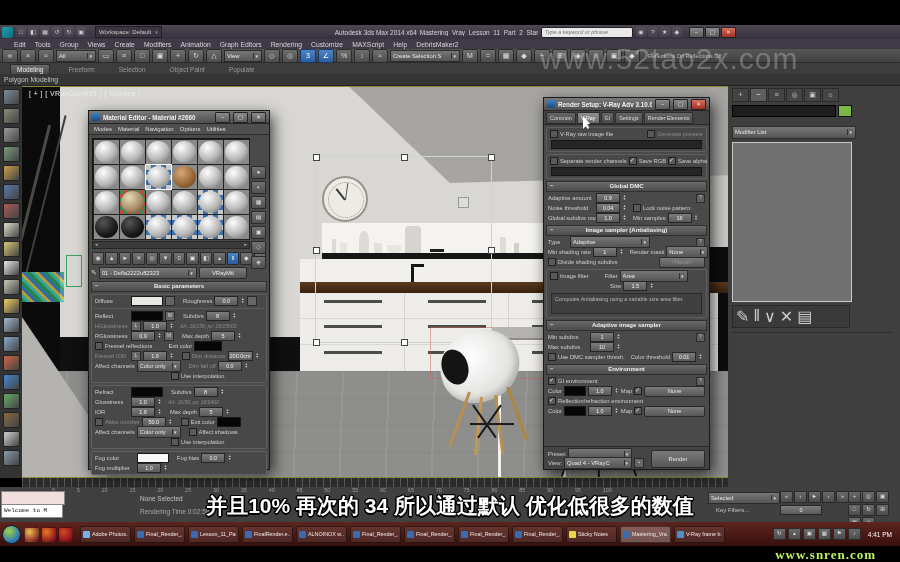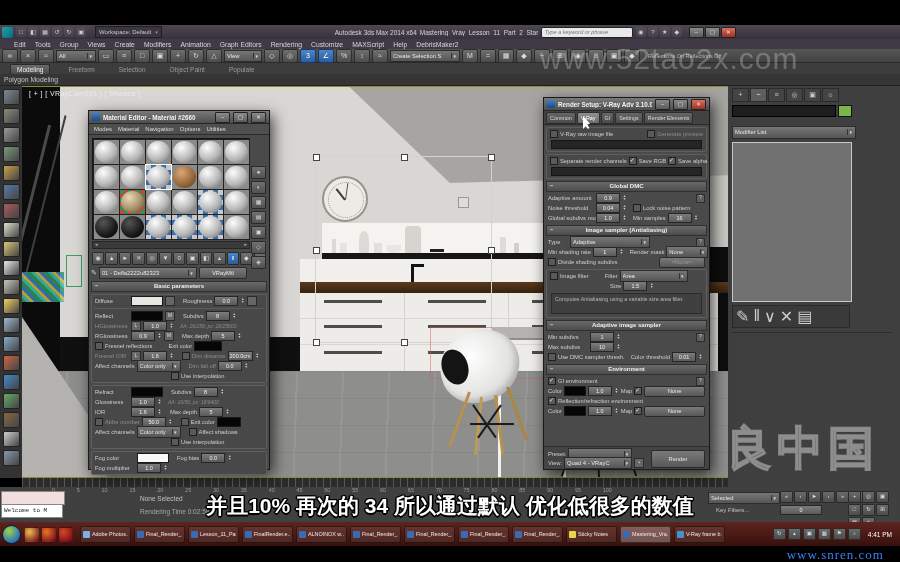--- a/index.html
+++ b/index.html
@@ -127,21 +127,21 @@
   .orb{width:17px;height:17px;border-radius:50%;background:radial-gradient(circle at 35% 30%,#9ed44a,#2a72b8 70%);border:1px solid #0c2030;flex:0 0 auto;}
   .qtb{width:13px;height:13px;border-radius:2px;flex:0 0 auto;border:1px solid rgba(0,0,0,.4);}
   .tbtn{width:51px;height:17px;background:rgba(255,255,255,.09);border:1px solid rgba(0,0,0,.5);border-radius:2px;
       display:flex;align-items:center;gap:2px;padding:0 2px;box-sizing:border-box;flex:0 0 auto;overflow:hidden;}
   .tbtn.on{background:rgba(255,255,255,.28);}
   .tbtn .ic{width:7px;height:7px;border-radius:1px;flex:0 0 auto;}
   .tbtn .lb{font-size:5.4px;color:#f0e8e8;white-space:nowrap;overflow:hidden;}
   #tray{margin-left:auto;display:flex;align-items:center;gap:2px;}
   #clock{font-size:6.5px;color:#fff;margin:0 6px 0 4px;}
   #bottombar{position:absolute;top:546px;left:0;width:900px;height:16px;background:#000;}
-  #snren{position:absolute;right:16px;top:1px;font-family:"Liberation Serif",serif;font-size:13px;color:#3b82f6;letter-spacing:1px;}
+  #snren{position:absolute;right:24px;top:1px;font-family:"Liberation Serif",serif;font-size:13px;color:#bef264;letter-spacing:1px;font-weight:bold;}
   
   .wm-top{position:absolute;left:540px;top:22px;font-size:30px;color:rgba(255,255,255,.25);letter-spacing:1px;z-index:25;white-space:nowrap;margin-top:20px;}
   .wm-right{position:absolute;left:726px;top:418px;font-size:46px;font-weight:bold;letter-spacing:5px;
       color:rgba(255,255,255,.08);-webkit-text-stroke:1.5px rgba(240,240,240,.4);z-index:25;white-space:nowrap;}
   #subtitle{position:absolute;left:50%;transform:translateX(-50%);top:492px;font-size:21px;font-weight:bold;color:#fff;z-index:30;white-space:nowrap;
       text-shadow:-1.5px 0 #000,1.5px 0 #000,0 -1.5px #000,0 1.5px #000,-1px -1px #000,1px 1px #000,-1px 1px #000,1px -1px #000;}
   #cursor{position:absolute;left:583px;top:116px;width:9px;height:13px;z-index:40;background:#fff;
       clip-path:polygon(0 0,0 100%,30% 78%,55% 100%,70% 93%,48% 66%,78% 60%);filter:drop-shadow(1px 1px 1px #000);}
 </style>
 </head>
@@ -900,16 +900,15 @@
         <span class="tri">⚑</span>
         <span class="tri">♪</span>
       </span>
     <span id="clock">4:41 PM</span>
   </div>
   <div id="bottombar">
     <span id="snren">www.snren.com</span>
   </div>
 
   <div class="wm-top">www.52tao2x.com</div>
-  <div class="wm-right">良中国</div>
   <div id="subtitle">并且10% 再次的 34 所以通过默认 优化低很多的数值</div>
   <div id="cursor"></div>
 </div>
 
 </body></html>

